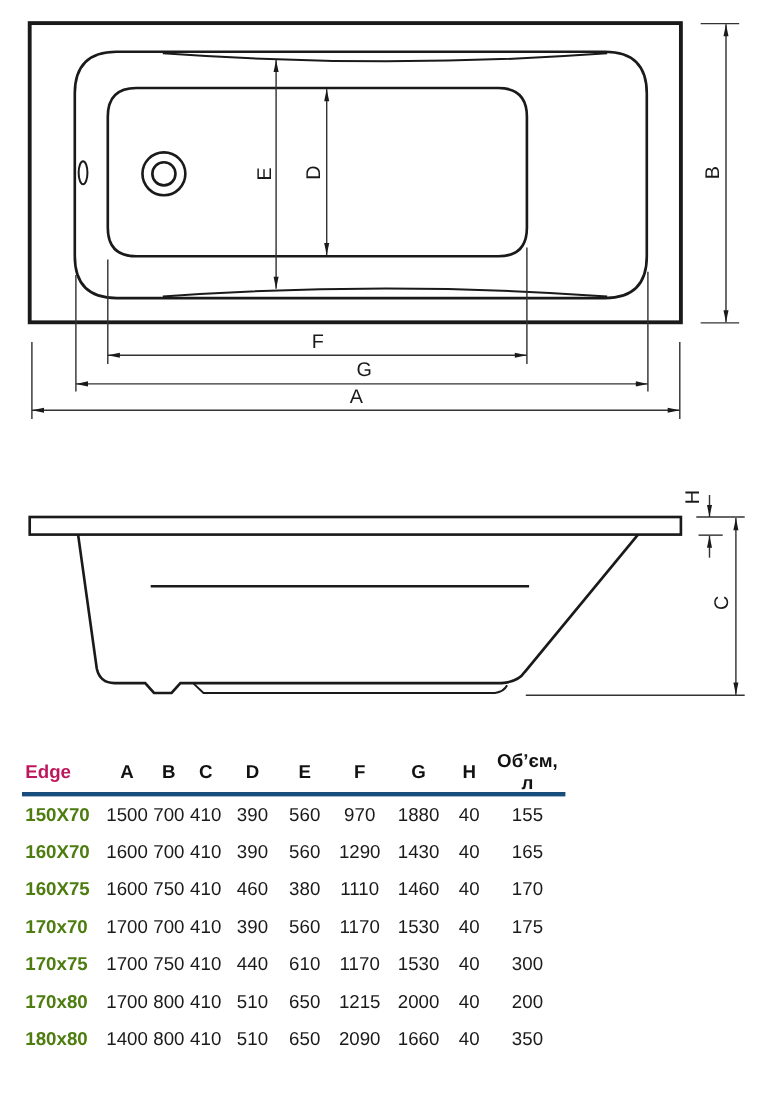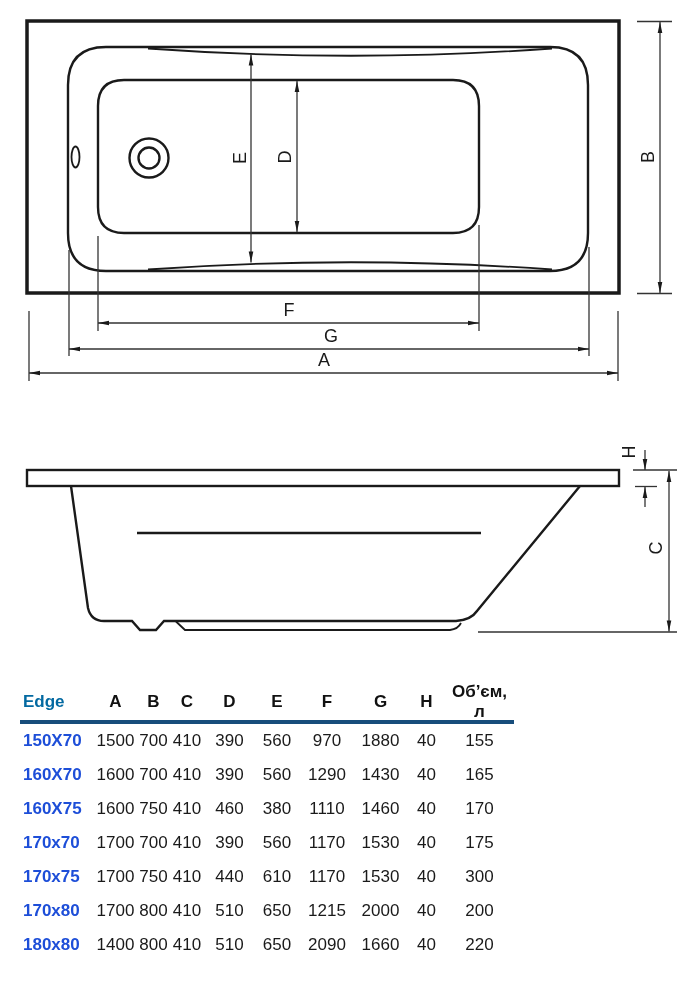--- a/index.html
+++ b/index.html
@@ -10,22 +10,22 @@
             transform:translate(-50%,-50%);line-height:1;}
   .dimlabel.rot{transform:translate(-50%,-50%) rotate(-90deg);}
   
   .spec-table{position:absolute;left:20px;top:682px;width:494px;}
   .trow{display:grid;grid-template-columns:72px 47px 29px 38px 47px 48px 52px 55px 37px 69px;
         align-items:center;height:34px;}
   .thead{height:38px;}
   .cell{text-align:center;font-size:17px;color:#1a1a1a;}
   .model-col{text-align:left;padding-left:3px;}
   .thead .cell{font-weight:bold;color:#111;}
-  .thead .model-col{color:#0369a1;}
-  .row-label{font-weight:bold;color:#1d4ed8;}
+  .thead .model-col{color:#be185d;}
+  .row-label{font-weight:bold;color:#4d7c0f;}
   .rule{height:4px;background:#174d7b;}
 </style>
 </head>
 <body>
 
 <div class="page">
 
   <svg width="691" height="1000" viewBox="0 0 691 1000">
     <g fill="none" stroke="#1a1a1a">
 
@@ -213,18 +213,18 @@
     <div class="trow">
       <div class="cell model-col row-label">180x80</div>
       <div class="cell">1400</div>
       <div class="cell">800</div>
       <div class="cell">410</div>
       <div class="cell">510</div>
       <div class="cell">650</div>
       <div class="cell">2090</div>
       <div class="cell">1660</div>
       <div class="cell">40</div>
-      <div class="cell">220</div>
+      <div class="cell">350</div>
     </div>
   </div>
   </div>
 
 </div>
 
 </body></html>

